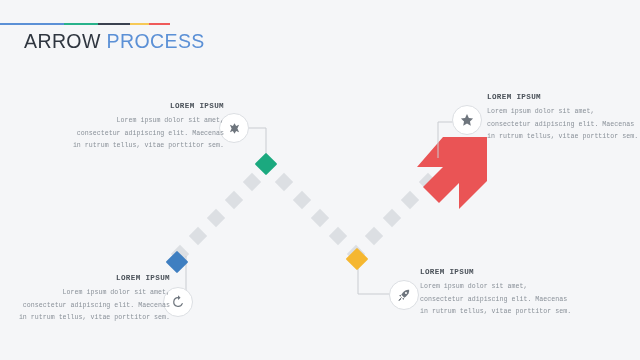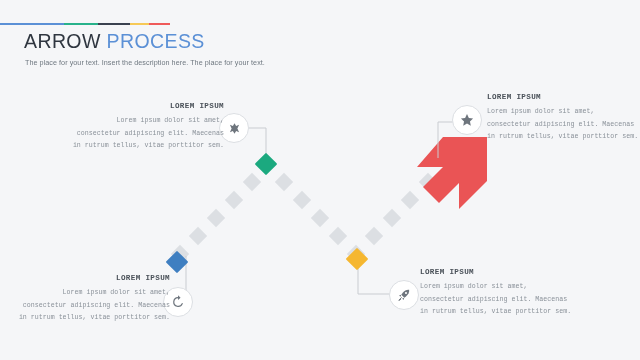--- a/index.html
+++ b/index.html
@@ -144,21 +144,20 @@
     <div class="seg seg-green"></div>
     <div class="seg seg-navy"></div>
     <div class="seg seg-yellow"></div>
     <div class="seg seg-red"></div>
   </div>
 
   <div id="title">
     <span class="t-dark">ARROW</span><span> </span><span class="t-blue">PROCESS</span>
   </div>
 
-  <div id="subtitle">The place for your text. Insert the description here. The place for your text.</div>
 
   <div>
 
     <div class="path-sq" style="left:180px; top:254px;"></div>
     <div class="path-sq" style="left:198px; top:236px;"></div>
     <div class="path-sq" style="left:216px; top:218px;"></div>
     <div class="path-sq" style="left:234px; top:200px;"></div>
     <div class="path-sq" style="left:252px; top:182px;"></div>
 
     <div class="path-sq" style="left:284px; top:182px;"></div>

